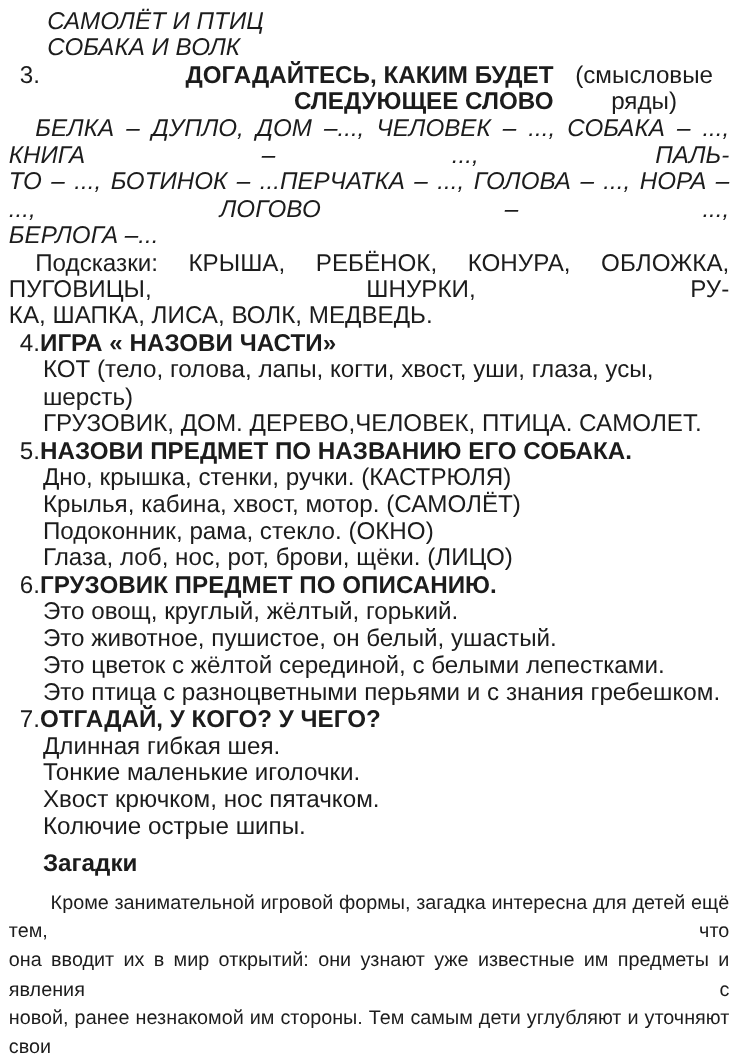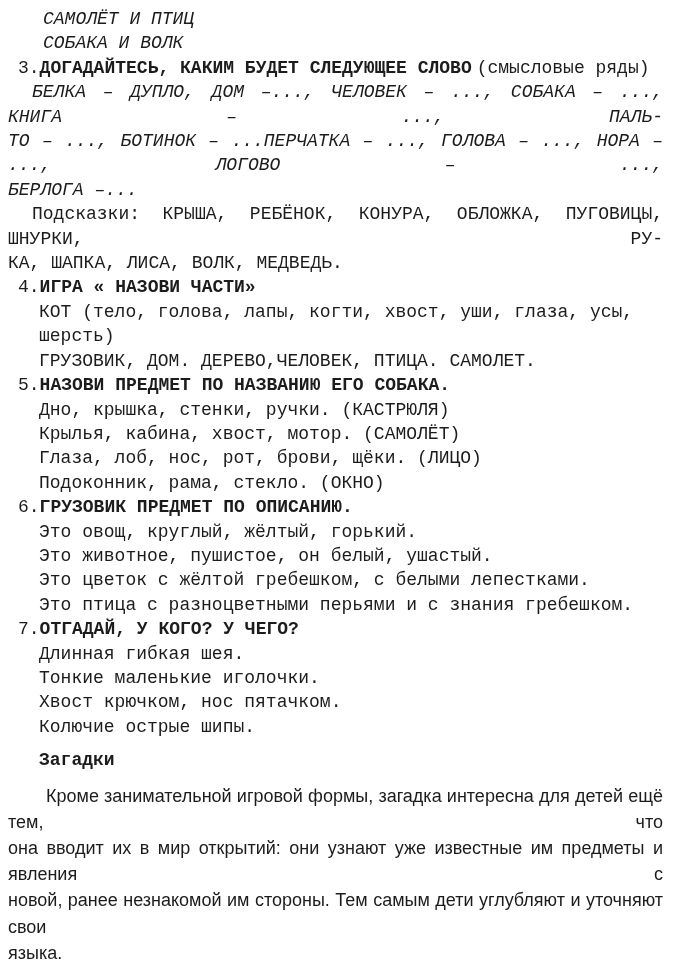--- a/index.html
+++ b/index.html
@@ -7,35 +7,35 @@
     position:relative;
     width:680px;height:962px;
     box-sizing:border-box;
     background:#ffffff;
     padding:7px 17px 0 8px;
     font-family:"Liberation Sans","DejaVu Sans",sans-serif;
     color:#1c1c1c;
     overflow:hidden;
   }
   
-  .u{font-size:18px;line-height:24.4px;font-family:Liberation Mono, monospace;}
+  .u{font-size:22px;line-height:24.4px;}
   
   .b{font-size:18px;line-height:26.2px;}
   .line{min-height:1em;}
   .it{font-style:italic;}
   .bold{font-weight:700;}
   .ind-top{padding-left:35px;}
   .ind-item{padding-left:31px;}
   .fi-word{text-indent:24px;}
   .fi-body{text-indent:38px;}
   .jl{text-align:justify;text-align-last:justify;}
   .num-row{display:flex;align-items:baseline;}
   .num{flex:0 0 17px;margin-left:10px;}
   .ttl{font-weight:700;text-align:right;}
-  .suf{font-weight:400;margin-left:5px;}
+  .suf{font-weight:400;margin-left:5px;text-align:center;}
 </style>
 </head>
 <body>
 
 <div class="page">
     <div class="line u it ind-top">САМОЛЁТ И ПТИЦ</div>
     <div class="line u it ind-top">СОБАКА И ВОЛК</div>
     <div class="num-row u">
       <span class="num">3.</span>
       <span class="ttl">ДОГАДАЙТЕСЬ, КАКИМ БУДЕТ СЛЕДУЮЩЕЕ СЛОВО</span>
@@ -55,29 +55,29 @@
       <span class="ttl">ИГРА « НАЗОВИ ЧАСТИ»</span>
     </div>
     <div class="line u  ind-item">КОТ (тело, голова, лапы, когти, хвост, уши, глаза, усы, шерсть)</div>
     <div class="line u  ind-item">ГРУЗОВИК, ДОМ. ДЕРЕВО,ЧЕЛОВЕК, ПТИЦА. САМОЛЕТ.</div>
     <div class="num-row u">
       <span class="num">5.</span>
       <span class="ttl">НАЗОВИ ПРЕДМЕТ ПО НАЗВАНИЮ ЕГО СОБАКА.</span>
     </div>
     <div class="line u  ind-item">Дно, крышка, стенки, ручки.  (КАСТРЮЛЯ)</div>
     <div class="line u  ind-item">Крылья, кабина, хвост, мотор.  (САМОЛЁТ)</div>
+    <div class="line u  ind-item">Подоконник, рама, стекло. (ОКНО)</div>
     <div class="line u  ind-item">Глаза, лоб, нос, рот, брови, щёки. (ЛИЦО)</div>
-    <div class="line u  ind-item">Подоконник, рама, стекло. (ОКНО)</div>
     <div class="num-row u">
       <span class="num">6.</span>
       <span class="ttl">ГРУЗОВИК ПРЕДМЕТ ПО ОПИСАНИЮ.</span>
     </div>
     <div class="line u  ind-item">Это овощ, круглый, жёлтый, горький.</div>
     <div class="line u  ind-item">Это животное, пушистое, он белый, ушастый.</div>
-    <div class="line u  ind-item">Это цветок с жёлтой гребешком, с белыми лепестками.</div>
+    <div class="line u  ind-item">Это цветок с жёлтой серединой, с белыми лепестками.</div>
     <div class="line u  ind-item">Это птица с разноцветными перьями и с знания гребешком.</div>
     <div class="num-row u">
       <span class="num">7.</span>
       <span class="ttl">ОТГАДАЙ, У КОГО? У ЧЕГО?</span>
     </div>
     <div class="line u  ind-item">Длинная гибкая шея.</div>
     <div class="line u  ind-item">Тонкие маленькие иголочки.</div>
     <div class="line u  ind-item">Хвост крючком, нос пятачком.</div>
     <div class="line u  ind-item">Колючие острые шипы.</div>
     <div class="line u bold ind-item" style="margin-top: 9px;">Загадки</div>

